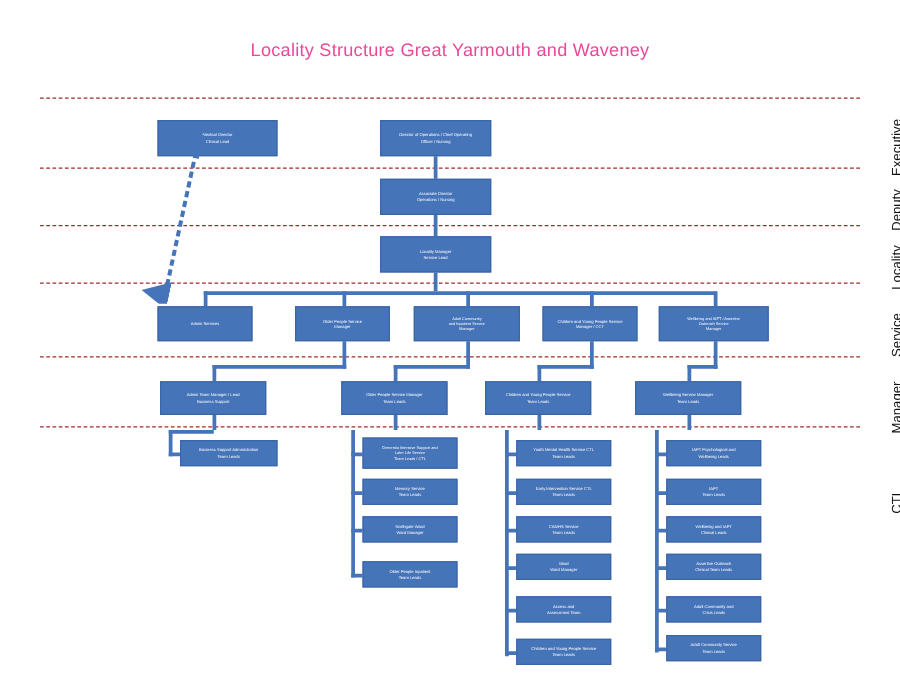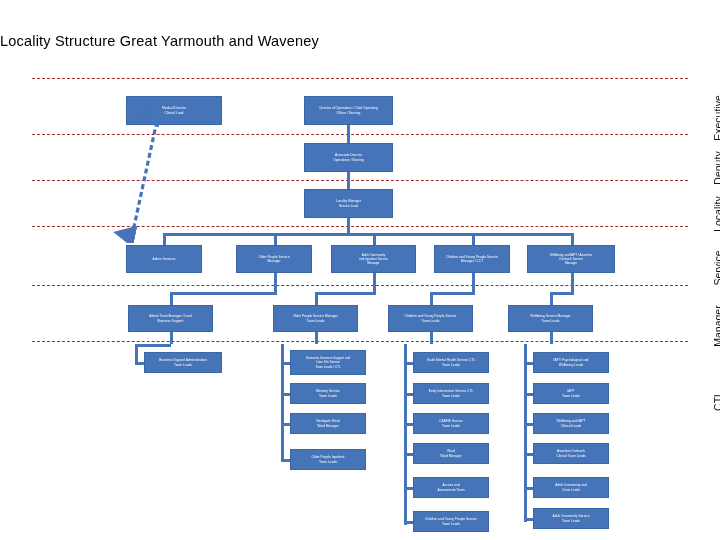--- a/index.html
+++ b/index.html
@@ -6,22 +6,22 @@
   html,body{margin:0;padding:0;}
   body{
     width:720px;height:540px;overflow:hidden;background:#ffffff;
     font-family:"Liberation Sans", sans-serif;color:#000;
     position:relative;
   }
   #stage{position:relative;width:720px;height:540px;}
 
   
   #chart-title{
-    position:absolute;left:0;top:33px;width:720px;
-    font-size:14.5px;font-weight:400;color:#000000;letter-spacing:.2px;
+    position:absolute;left:0;top:33px;width:720px;text-align:center;
+    font-size:14.5px;font-weight:400;color:#ec4899;letter-spacing:.2px;
     white-space:nowrap;
   }
 
   
   .band-sep{
     position:absolute;left:32px;width:656px;height:0;
     border-top:1px dashed #9e2b2b;
   }
 
   

